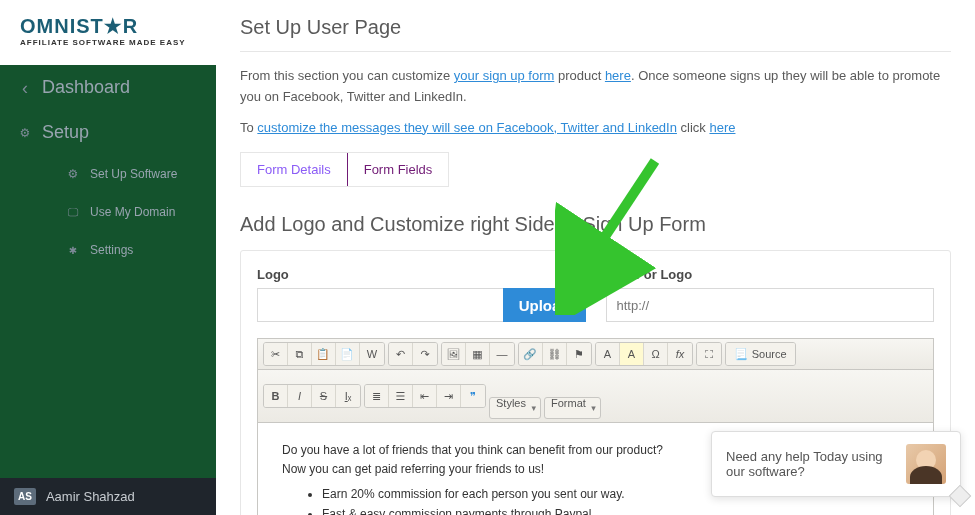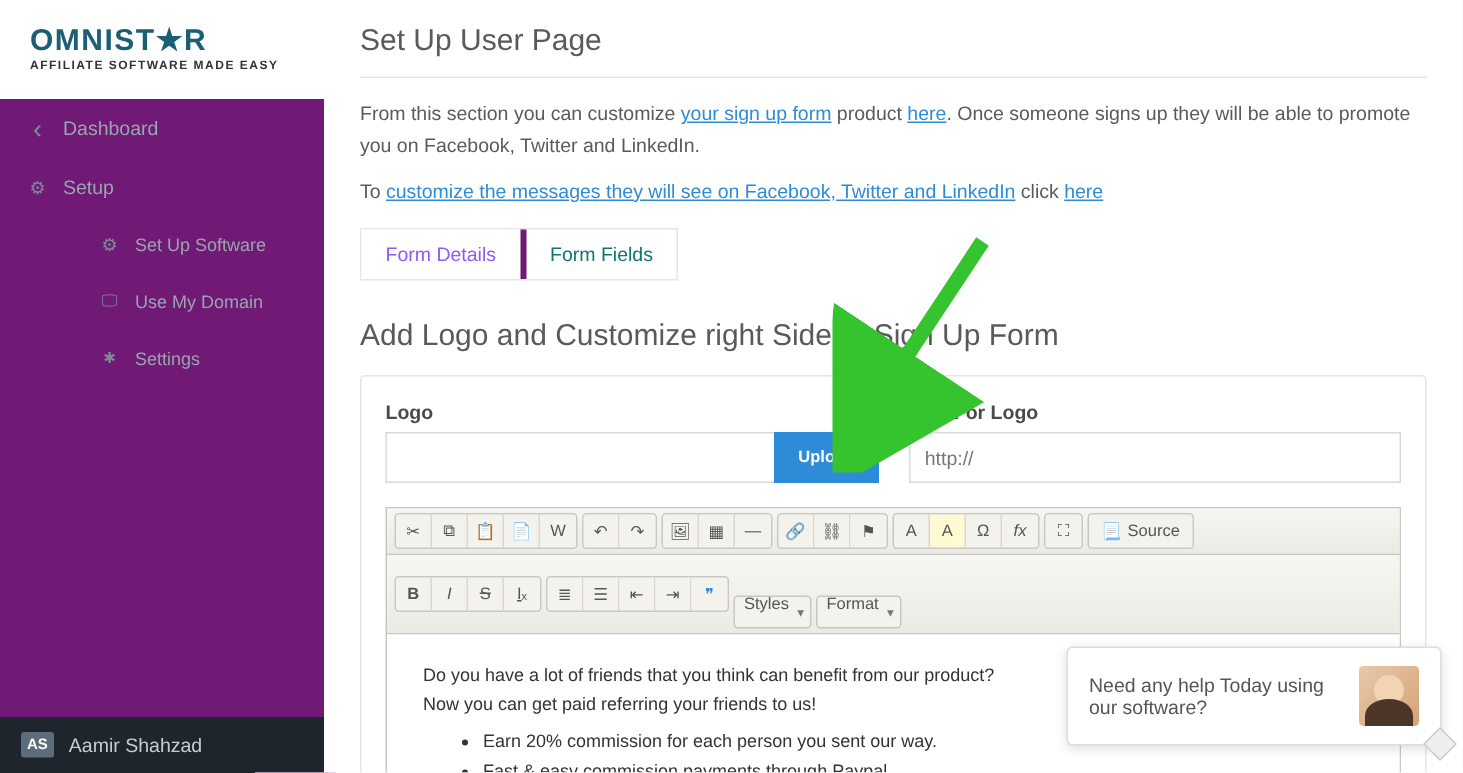--- a/index.html
+++ b/index.html
@@ -1,45 +1,45 @@
 <!DOCTYPE html>
 <html><head>
 <meta charset="utf-8">
 <style>
 * { box-sizing: border-box; margin: 0; padding: 0; }
 body { font-family: "Helvetica Neue", Arial, sans-serif; font-size: 14px; color: #5a5a5a; background: #f5f5f5; width: 975px; height: 515px; overflow: hidden; position: relative; }
-.sidebar { position: absolute; left: 0; top: 0; width: 224px; height: 100%; background: #701a75; color: #c7ccd1; }
+.sidebar { position: absolute; left: 0; top: 0; width: 224px; height: 100%; background: #14532d; color: #c7ccd1; }
 .logo-box { background: #fff; padding: 14px 20px 18px; }
 .logo-main { font-size: 20px; font-weight: 700; color: #1b5e75; letter-spacing: 1px; }
 .logo-star { color: #1b5e75; }
 .logo-sub { font-size: 8px; letter-spacing: 1px; color: #333; font-weight: 600; }
 .nav { list-style: none; }
-.nav li { padding: 12px 18px; font-size: 13px; color: #98a4b0; display: flex; align-items: center; gap: 10px; cursor: pointer; }
+.nav li { padding: 12px 18px; font-size: 18px; color: #98a4b0; display: flex; align-items: center; gap: 10px; cursor: pointer; }
 .nav li.sub { padding-left: 22px; font-size: 12px; margin-left: 44px; }
 .nav .icon { width: 14px; display: inline-flex; justify-content: center; color: #7d8a97; }
 .user-box { position: absolute; bottom: 0; left: 0; width: 216px; background: #1f252c; padding: 10px 14px; display: flex; align-items: center; gap: 10px; color: #c7ccd1; font-size: 13px; }
 .avatar-badge { background: #5d6c7b; color: #fff; font-size: 10px; font-weight: 700; padding: 3px 4px; border-radius: 2px; }
 .main { position: absolute; left: 216px; top: 0; right: 0; bottom: 0; background: #fff; padding: 10px 24px 0 24px; overflow: hidden; }
 h1.page-title { font-size: 20px; font-weight: 400; color: #5a5a5a; margin: 6px 0 12px; }
 .hr { border: none; border-top: 1px solid #e6e6e6; margin: 0 0 14px; }
 .intro { font-size: 13px; color: #5a5a5a; line-height: 1.6; }
 .intro a { color: #2e8bd8; }
 .tabs { margin-top: 14px; border: 1px solid #e6e6e6; display: inline-flex; }
 .tab { padding: 9px 16px; font-size: 13px; cursor: pointer; }
 .tab.active { color: #8b5cf6; background: #fff; }
-.tab.inactive { color: #0f766e; border-left: 4px solid #701a75; }
+.tab.inactive { color: #701a75; border-left: 1px solid #701a75; }
 h2.section-title { font-size: 20px; font-weight: 400; color: #5a5a5a; margin: 26px 0 14px; }
 .panel { border: 1px solid #e6e6e6; border-radius: 3px; padding: 16px; }
 .row { display: flex; gap: 20px; }
 .field-label { font-size: 13px; font-weight: 600; color: #4a4a4a; margin-bottom: 6px; display: block; }
 .logo-field { flex: 1; }
 .link-field { flex: 1; }
 .upload-group { display: flex; }
 .upload-text { flex: 1; border: 1px solid #d9d9d9; border-right: none; height: 34px; padding: 6px 10px; font-size: 13px; }
-.upload-btn { background: #2e8bd8; color: #fff; border: none; padding: 0 16px; height: 34px; font-size: 11px; cursor: pointer; font-weight: 600; }
+.upload-btn { background: #2e8bd8; color: #fff; border: none; padding: 0 16px; height: 34px; font-size: 15px; cursor: pointer; font-weight: 600; }
 .text-input { width: 100%; border: 1px solid #d9d9d9; height: 34px; padding: 6px 10px; font-size: 13px; color: #777; }
 .editor { margin-top: 16px; border: 1px solid #c8c7c3; }
 .toolbar { background: linear-gradient(#f7f6f2,#eceae4); border-bottom: 1px solid #c8c7c3; padding: 3px 5px; display: flex; flex-wrap: wrap; gap: 3px; align-items: center; }
 .tgroup { display: inline-flex; border: 1px solid #c8c7c3; border-radius: 3px; overflow: hidden; }
 .tbtn { width: 24px; height: 22px; display: inline-flex; align-items: center; justify-content: center; font-size: 11px; color: #555; background: #f4f2ec; border-right: 1px solid #d9d7cf; cursor: pointer; }
 .tbtn:last-child { border-right: none; }
 .tbtn.wide { width: auto; padding: 0 8px; gap: 4px; }
 .tbtn select, .tsel { border: none; background: transparent; font-size: 11px; color: #555; height: 22px; padding: 0 14px 0 6px; cursor: pointer; }
 .tsel-wrap { position: relative; display: inline-flex; align-items: center; border: 1px solid #c8c7c3; border-radius: 3px; background: #f4f2ec; height: 22px; margin-top: 24px; }
 .tsel-wrap::after { content: "▾"; position: absolute; right: 4px; font-size: 9px; color: #777; pointer-events: none; }

